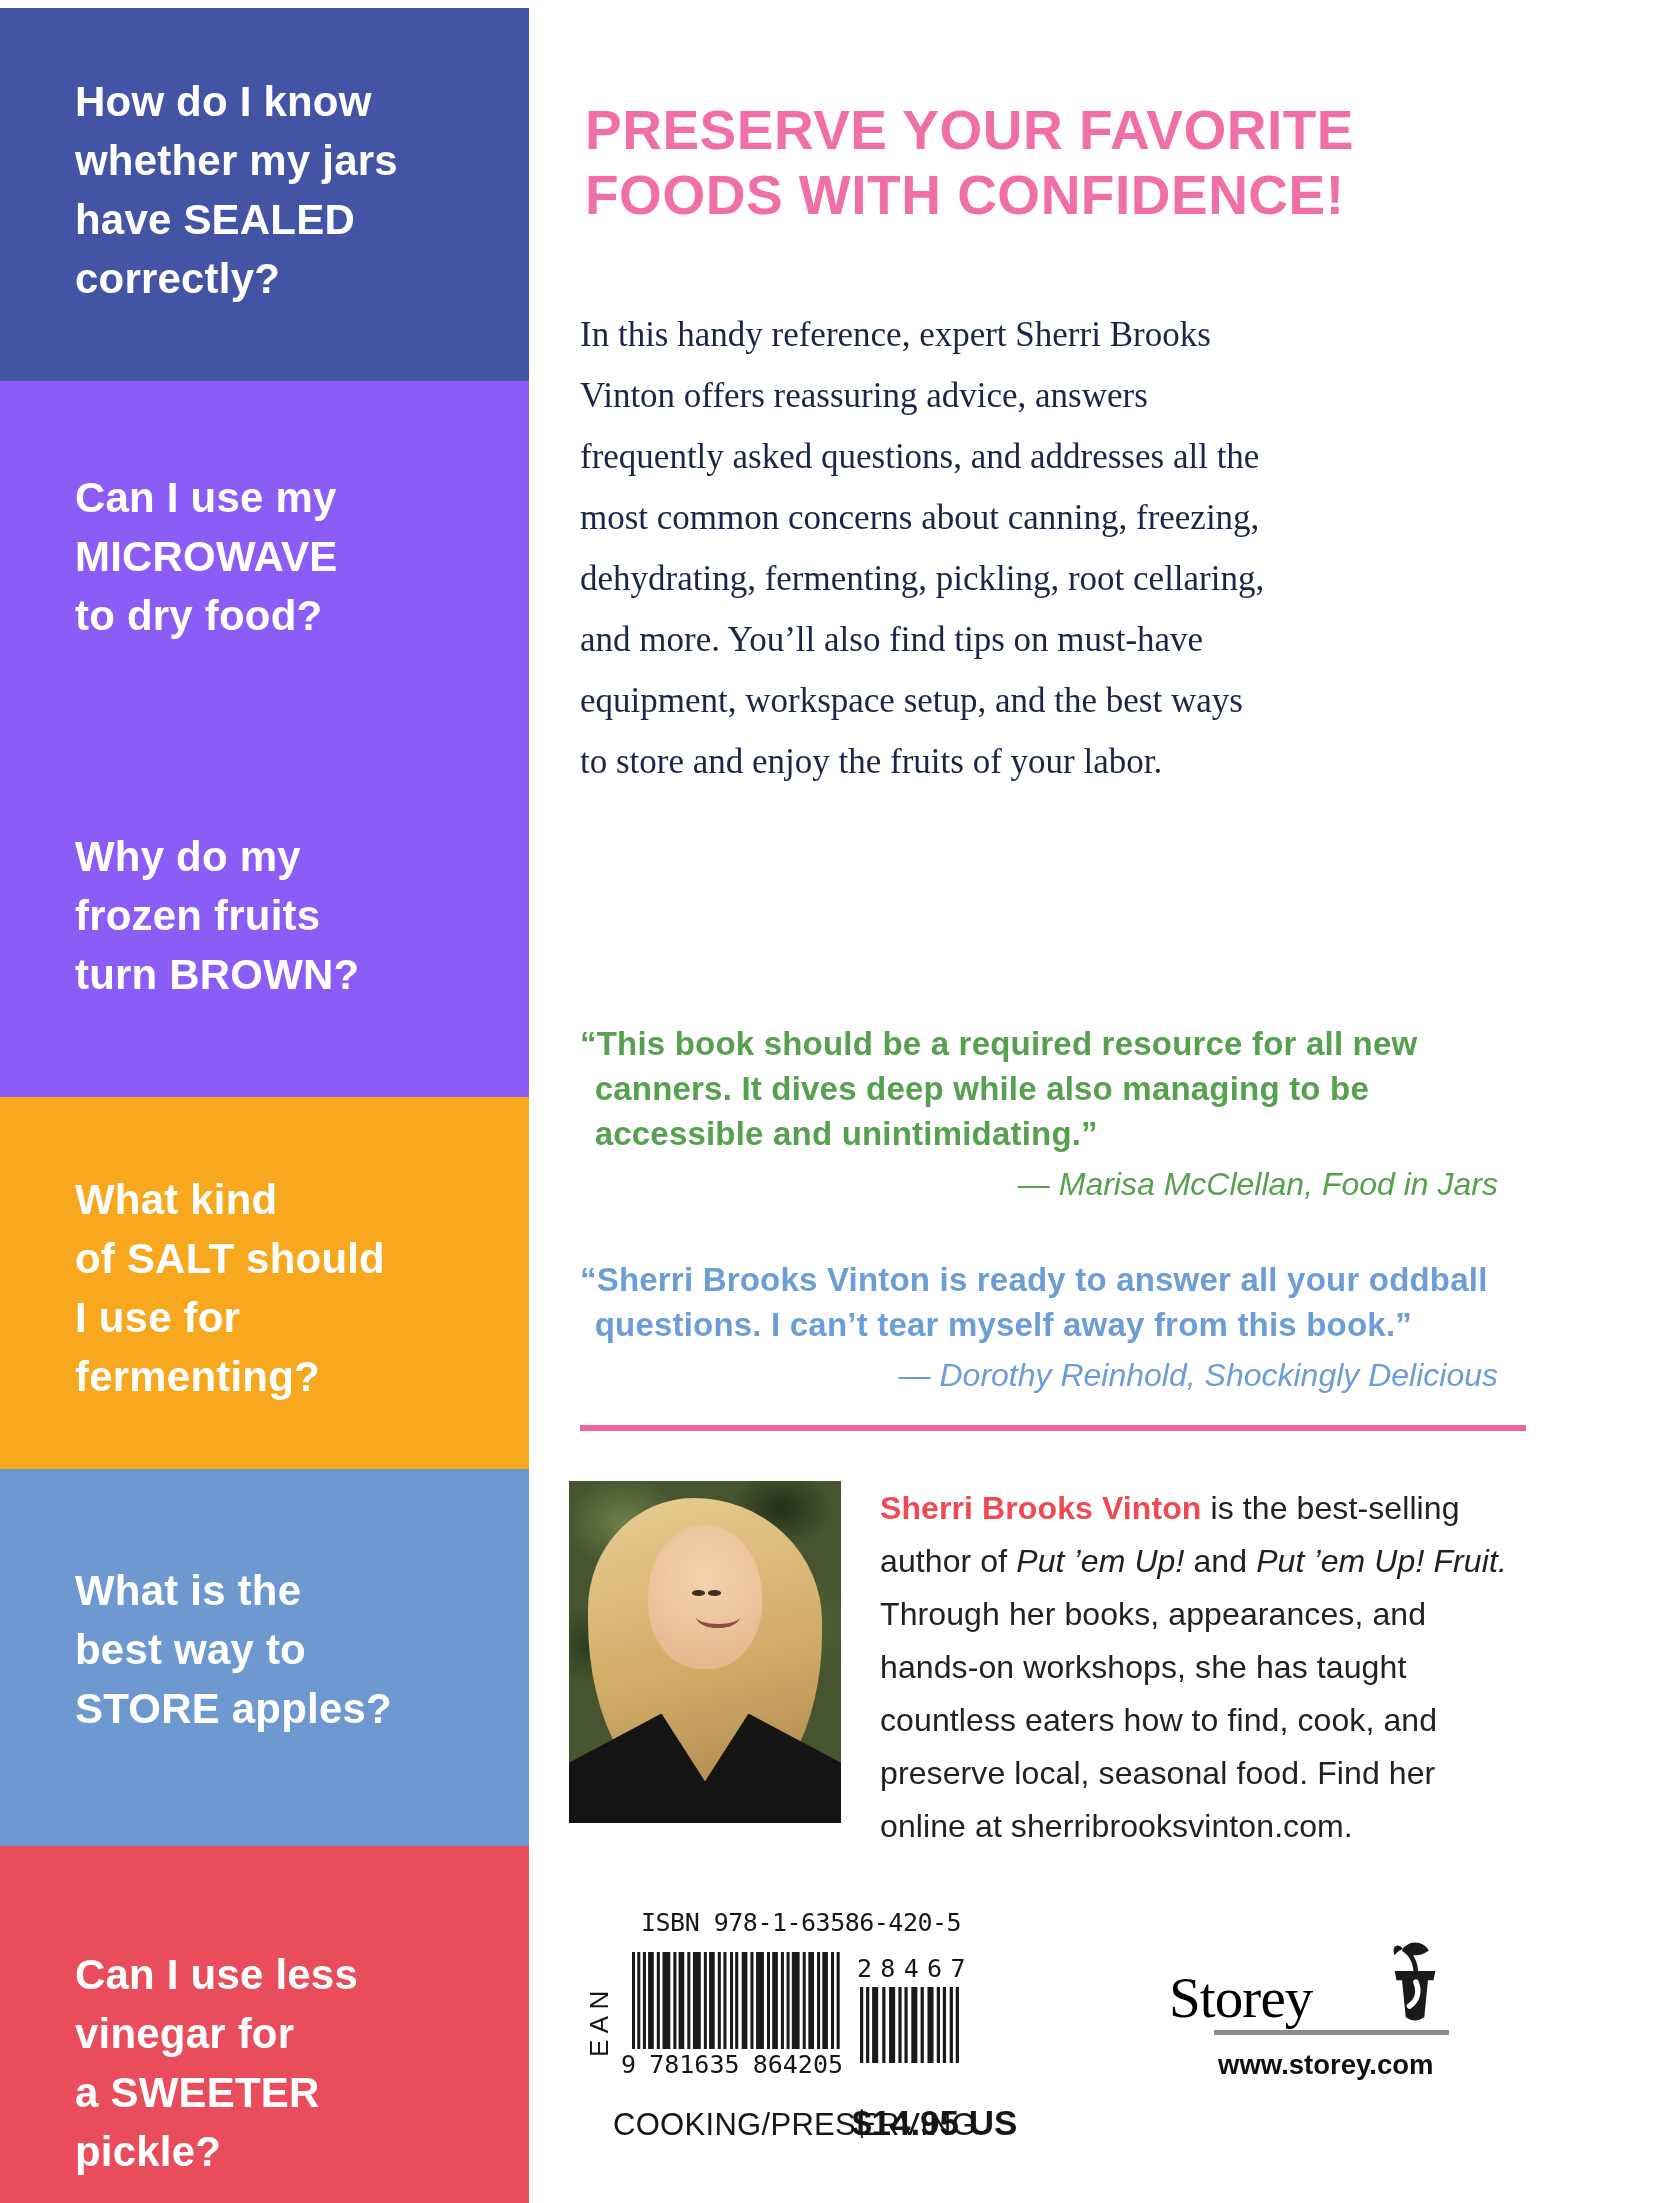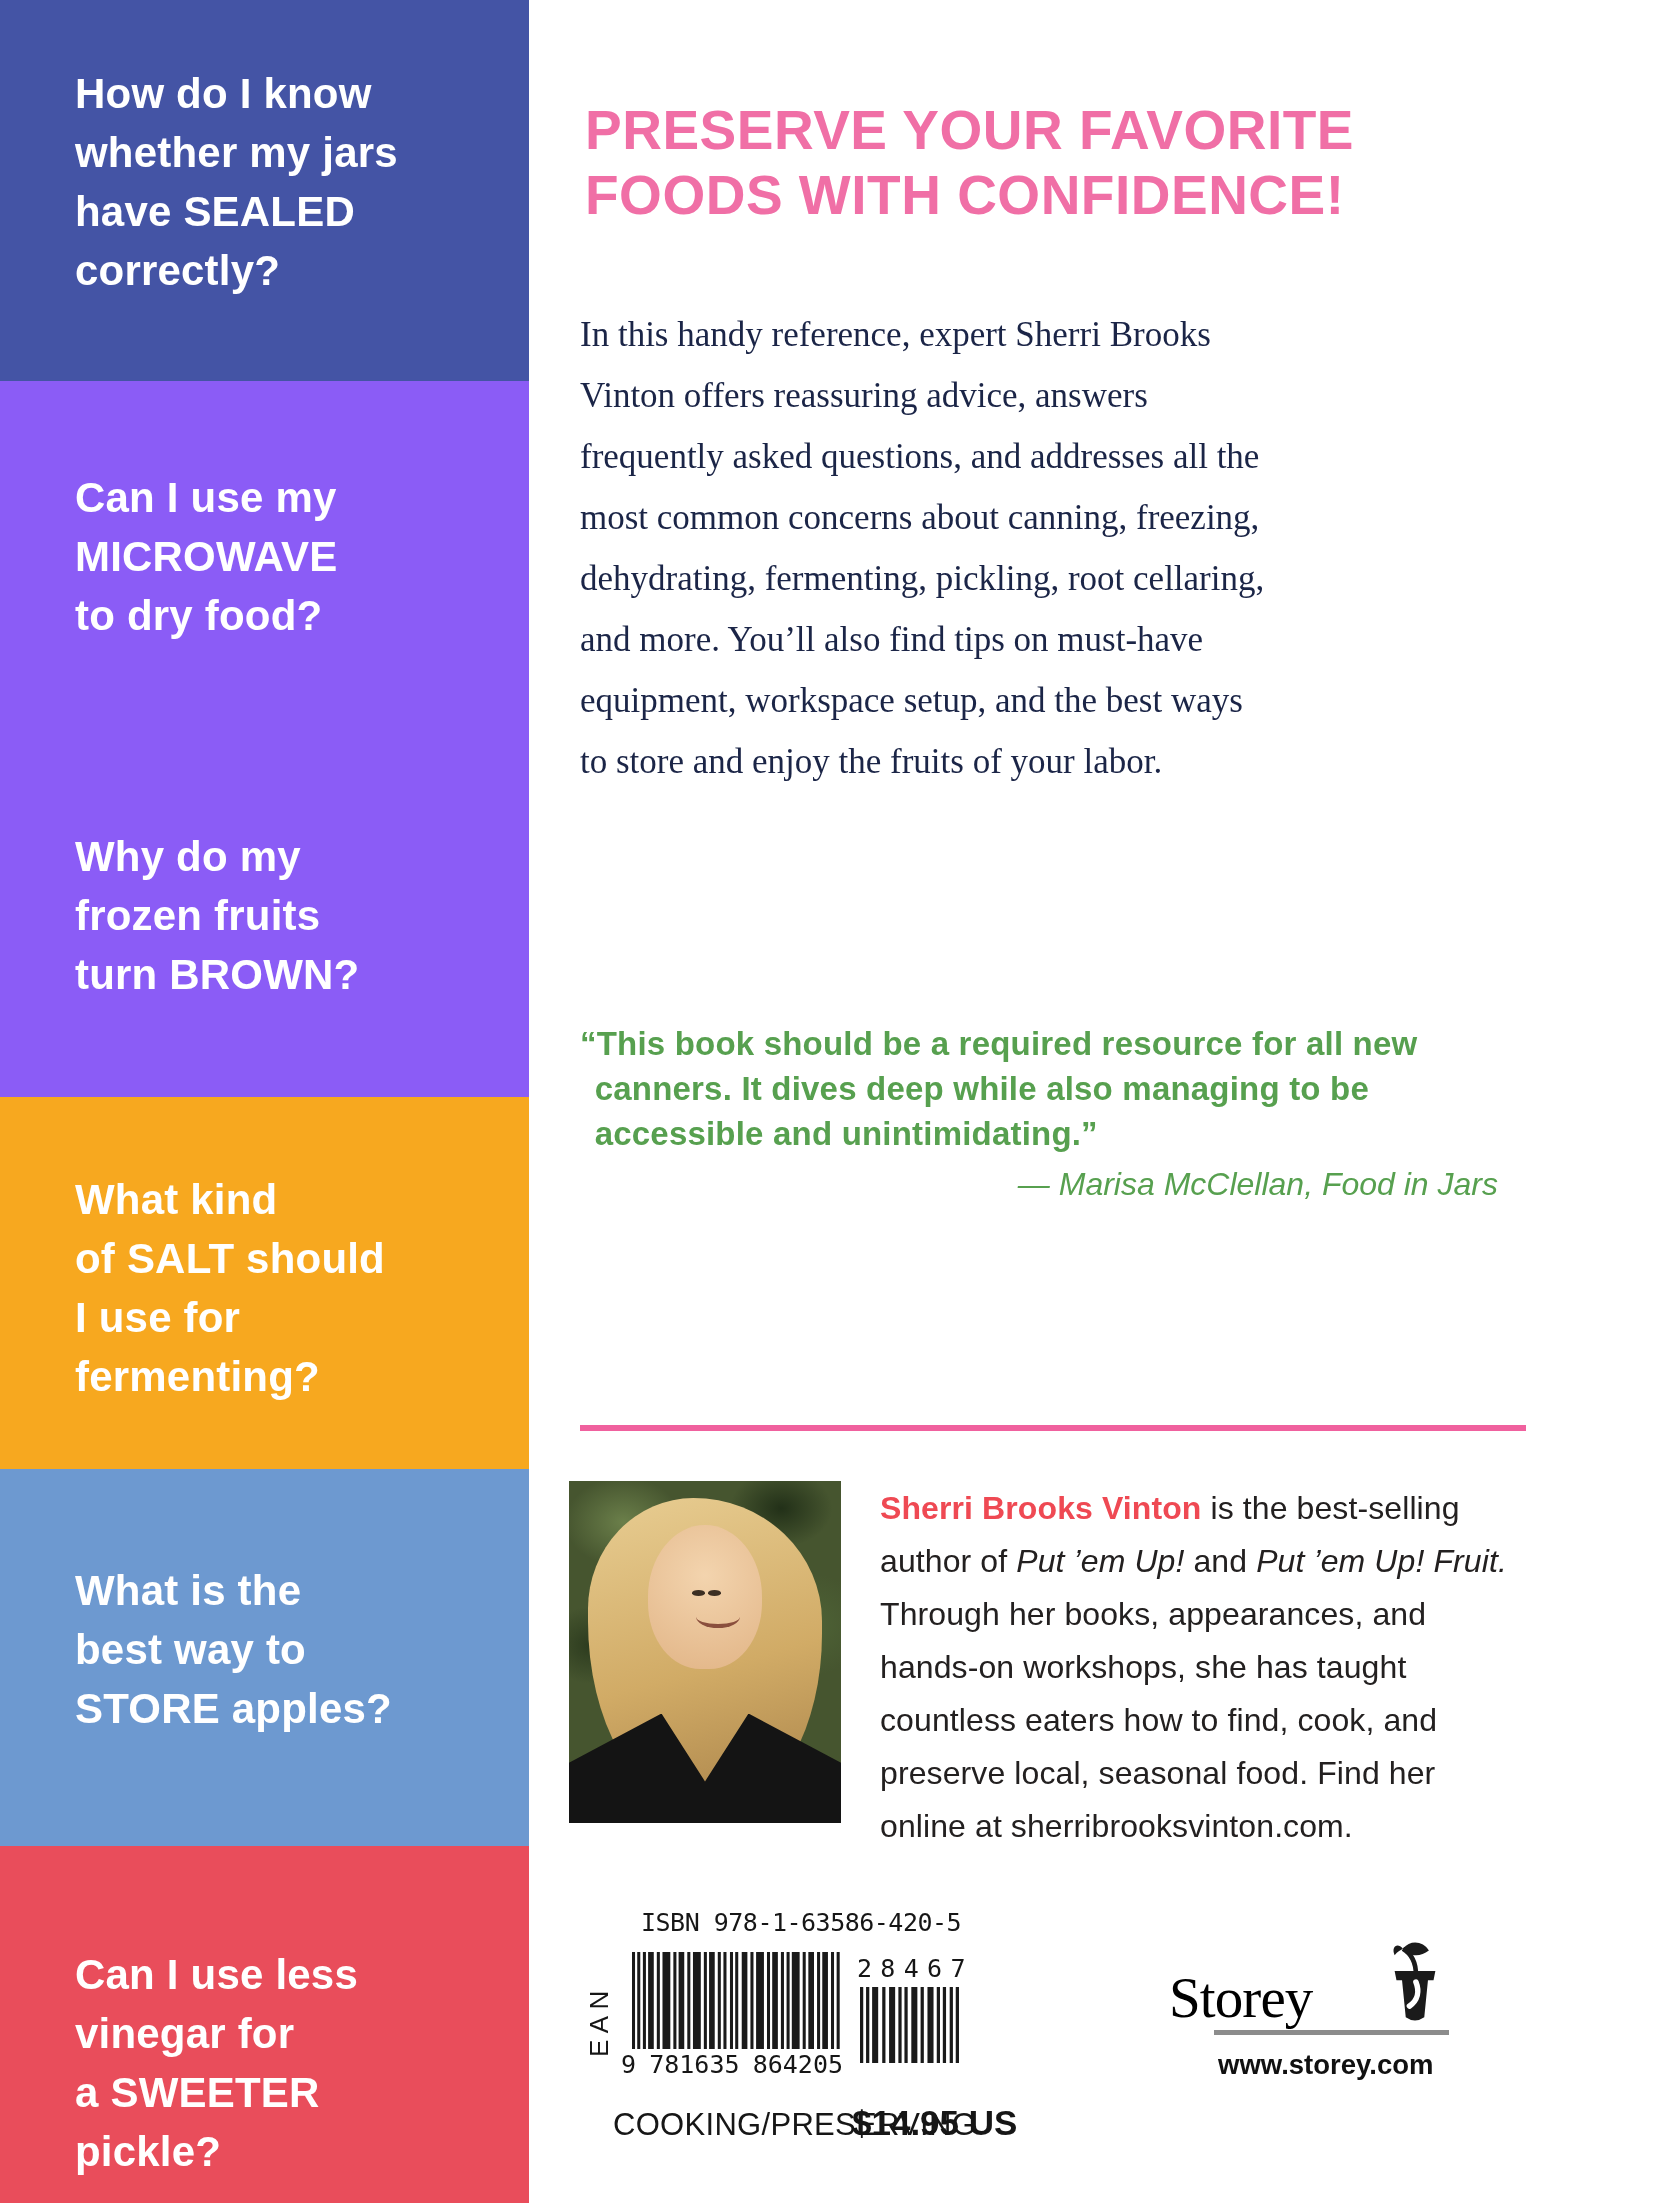--- a/index.html
+++ b/index.html
@@ -2,21 +2,21 @@
 <html style="font-size:14.7px"><head>
 <meta charset="utf-8">
 <style>
   html,body{margin:0;padding:0;background:#e8e8e8;}
   .page{
     position:relative;width:1655px;height:2203px;background:#ffffff;
     font-family:"Liberation Sans",sans-serif;overflow:hidden;margin:0 auto;
   }
   
   .qblock{position:absolute;left:0;width:529px;}
-  .qblock.q1{top:0;height:381px;background:#4454A5;}
+  .qblock.q1{top:8px;height:381px;background:#4454A5;}
   .qblock.q2{top:381px;height:363px;background:#8b5cf6;}
   .qblock.q3{top:744px;height:354px;background:#8b5cf6;}
   .qblock.q4{top:1097px;height:372px;background:#F7A81F;}
   .qblock.q5{top:1469px;height:377px;background:#6D99D0;}
   .qblock.q6{top:1846px;height:357px;background:#E94D5B;}
   .qtext{
     position:absolute;left:75px;right:24px;color:#ffffff;font-weight:700;
     font-size:42px;line-height:59px;white-space:pre-line;letter-spacing:0.2px;
   }
   .q1 .qtext{top:64px;}
@@ -172,20 +172,25 @@
 and more. You’ll also find tips on must-have
 equipment, workspace setup, and the best ways
 to store and enjoy the fruits of your labor.</p>
   </div>
 
   <div class="quote quote-1">
     <div class="quote-text" style="color: rgb(87, 160, 79);">“This book should be a required resource for all new
 canners. It dives deep while also managing to be
 accessible and unintimidating.”</div>
     <div class="quote-attr" style="color: rgb(87, 160, 79);">— Marisa McClellan, Food in Jars</div>
+  </div>
+  <div class="quote quote-2">
+    <div class="quote-text" style="color: rgb(109, 157, 214);">“Sherri Brooks Vinton is ready to answer all your oddball
+questions. I can’t tear myself away from this book.”</div>
+    <div class="quote-attr" style="color: rgb(109, 157, 214);">— Dorothy Reinhold, Shockingly Delicious</div>
   </div>
 
   <div class="divider" style="background: rgb(240, 97, 158);"></div>
 
   <div class="author-photo">
     <div class="photo-hair"></div>
     <div class="photo-face">
       <div class="photo-eye left"></div>
       <div class="photo-eye right"></div>
       <div class="photo-smile"></div>

